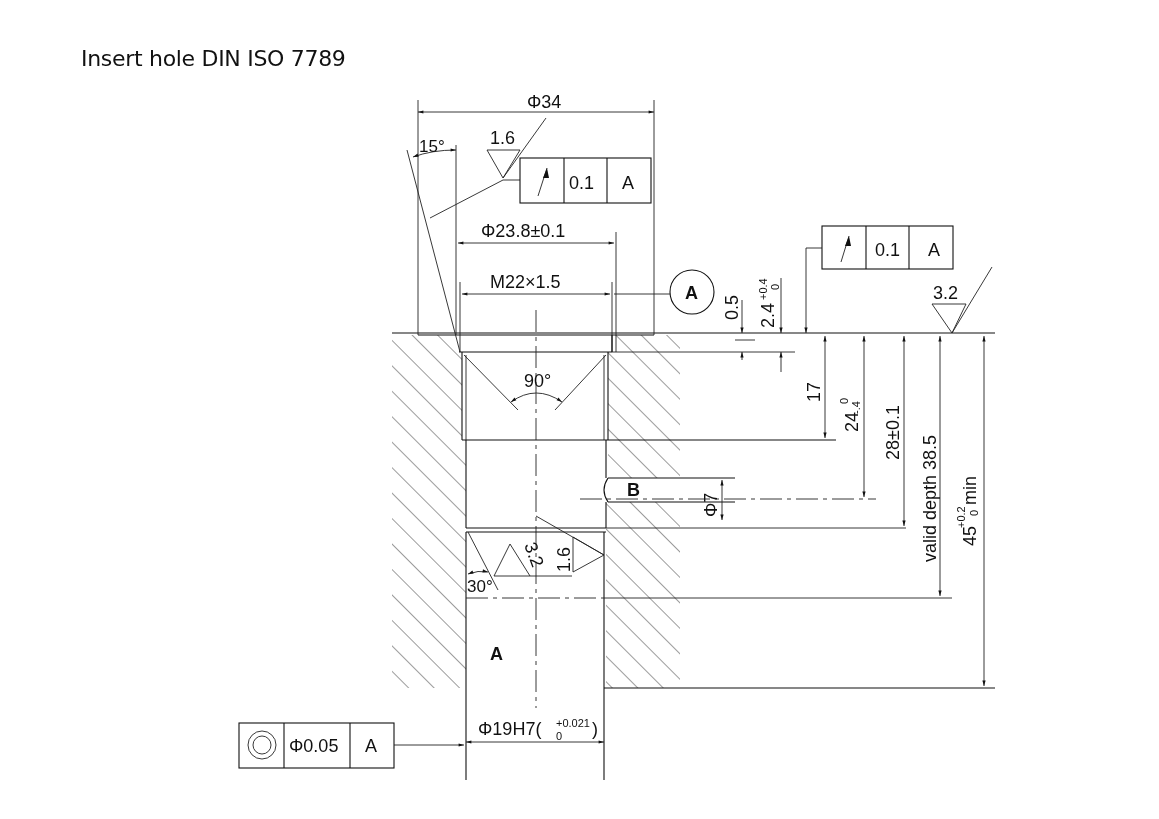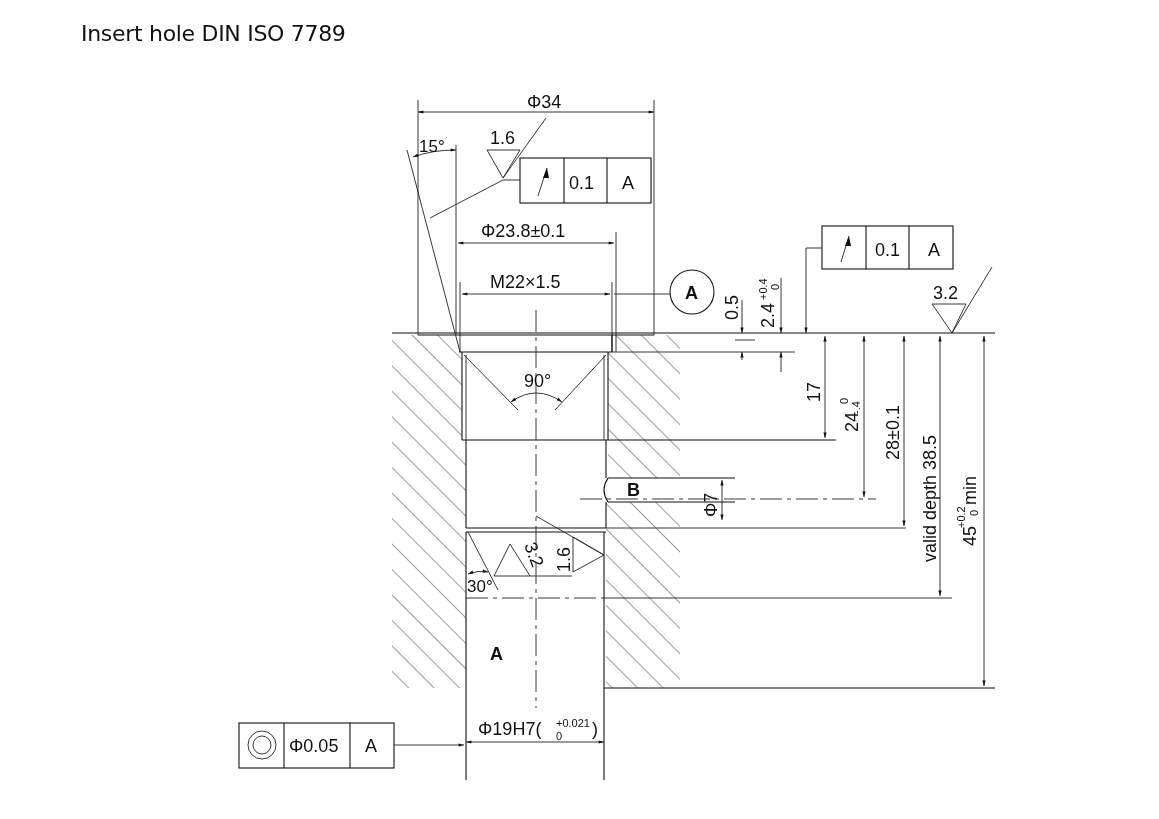--- a/index.html
+++ b/index.html
@@ -1,17 +1,17 @@
 <!DOCTYPE html>
 <html><head>
 <meta charset="utf-8">
 <style>
   html, body { margin:0; padding:0; background:#ffffff; }
   body { width:1159px; height:819px; position:relative; overflow:hidden; font-family:"Liberation Sans", sans-serif; }
-  .title { position:absolute; left:81px; top:21px; font-family:"DejaVu Sans", sans-serif; font-size:22px; color:#111; letter-spacing:-0.3px; }
+  .title { position:absolute; left:81px; top:46px; font-family:"DejaVu Sans", sans-serif; font-size:22px; color:#111; letter-spacing:-0.3px; }
   svg { position:absolute; left:0; top:0; }
   svg text { font-family:"Liberation Sans", sans-serif; fill:#111; }
   .ln { stroke:#111; stroke-width:1.1; fill:none; }
   .thin { stroke:#222; stroke-width:0.9; fill:none; }
   .hatch { stroke:#222; stroke-width:0.9; }
   .center { stroke:#222; stroke-width:0.9; stroke-dasharray:22 5 4 5; fill:none; }
   .t16 { font-size:17px; }
   .t18 { font-size:18px; }
   .bold { font-weight:bold; }
 </style>

